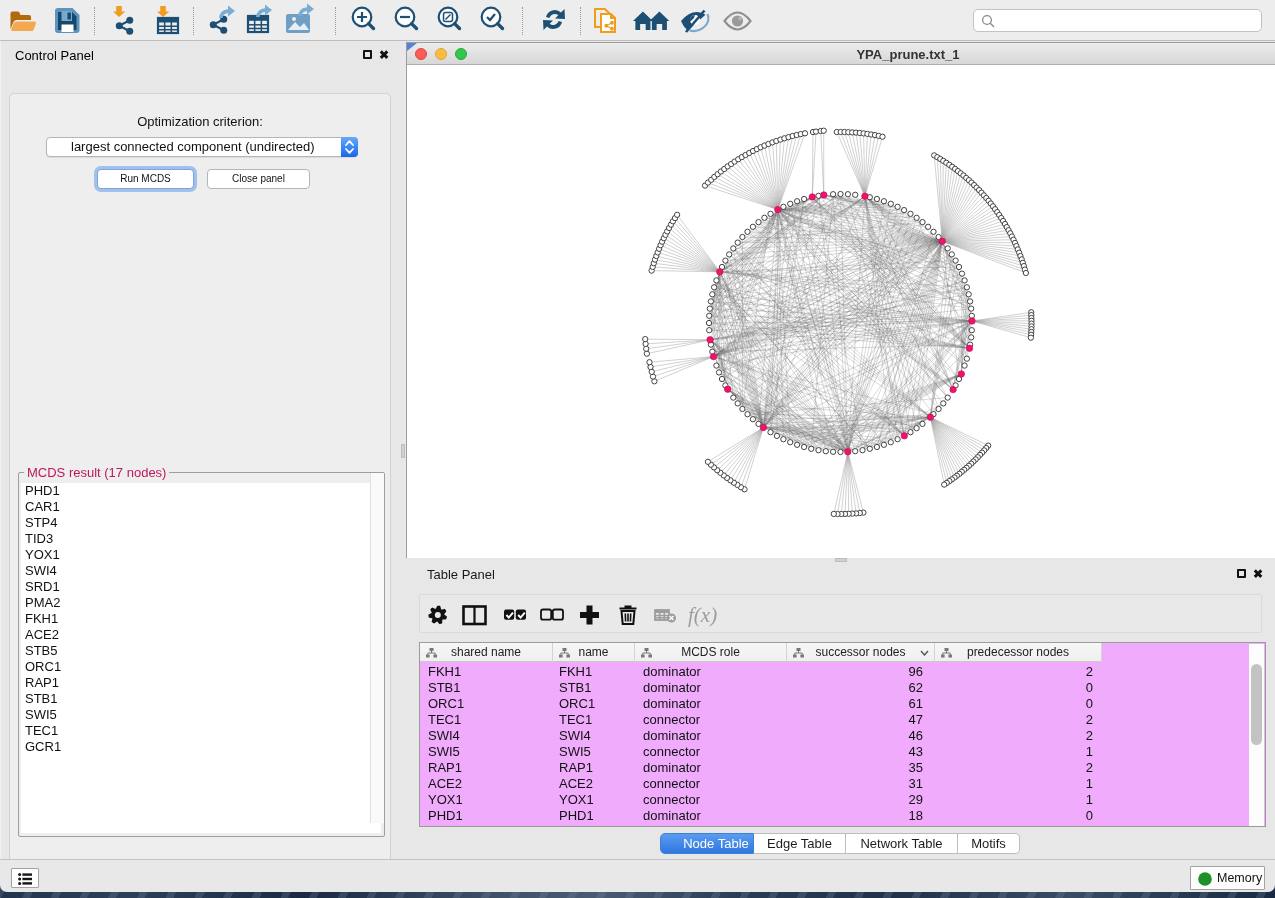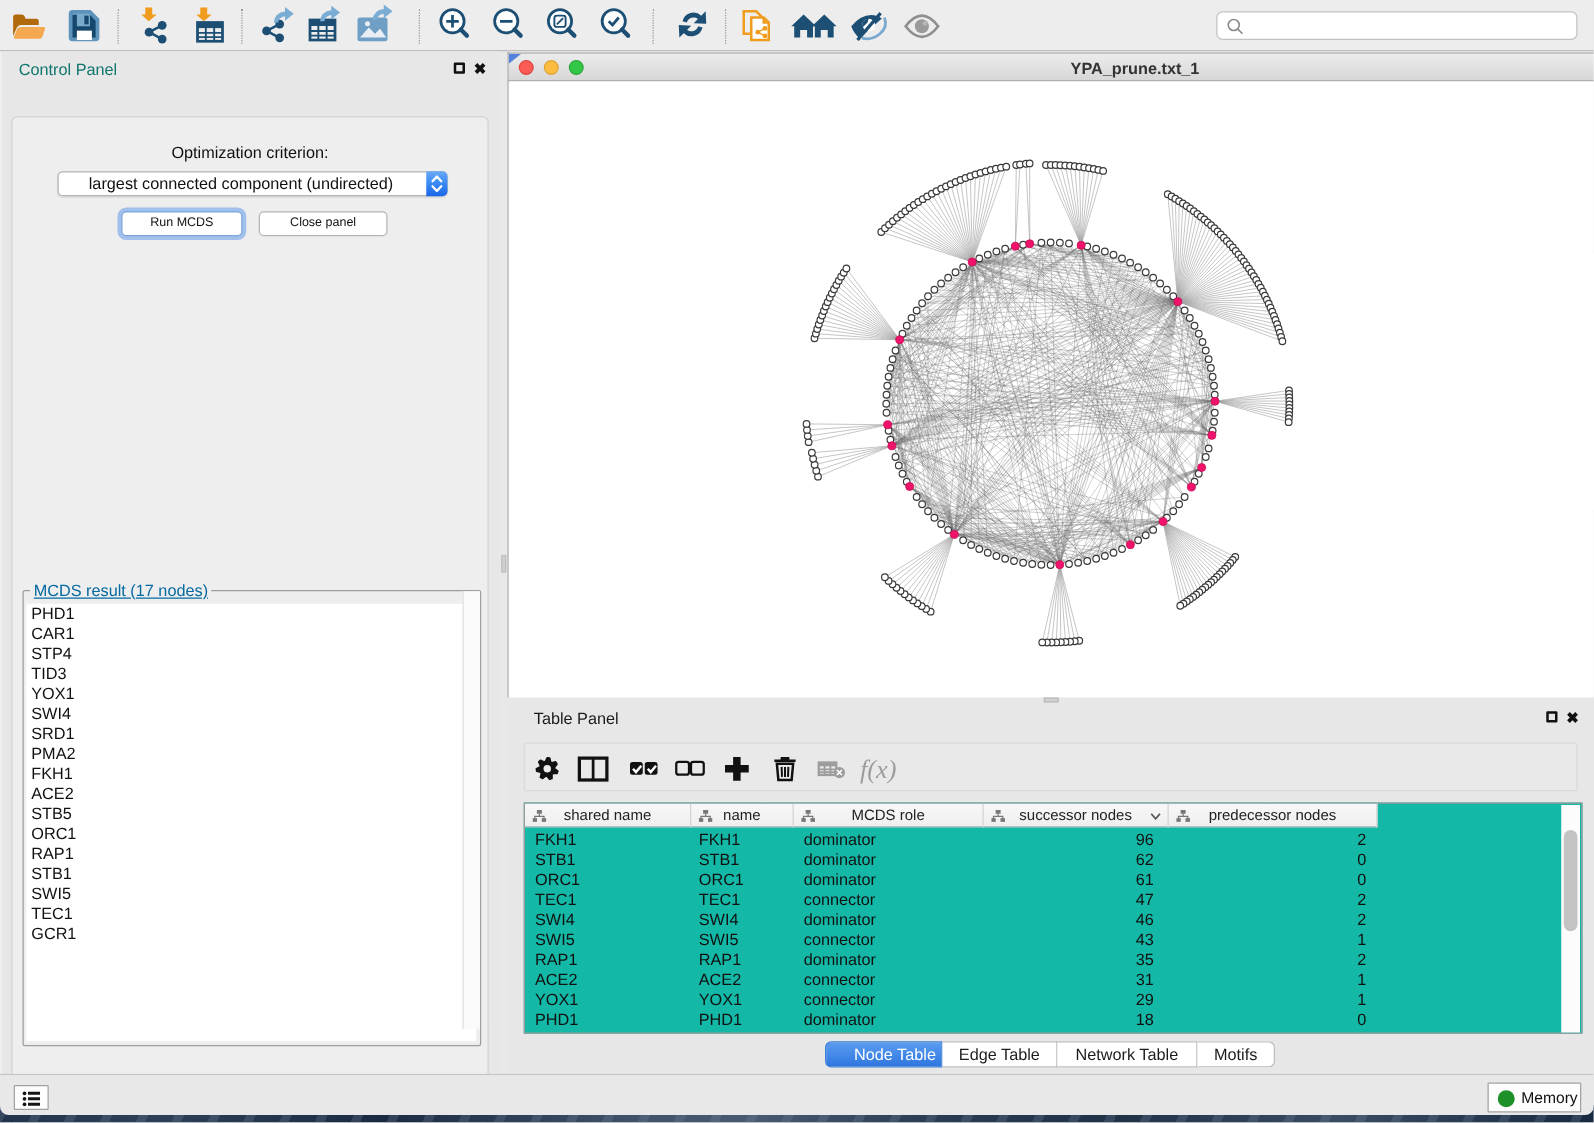--- a/index.html
+++ b/index.html
@@ -8,52 +8,52 @@
 .abs { position:absolute; }
 
 
 #toolbar { left:0; top:0; width:1275px; height:41px; background:#ededed; border-bottom:1px solid #bdbdbd; }
 .tsep { position:absolute; top:7px; height:28px; width:0; border-left:1px dotted #9a9a9a; }
 #searchbox { position:absolute; left:973px; top:9px; width:289px; height:23px; background:#ffffff; border:1px solid #c2c2c2; border-radius:5px; }
 #searchbox svg { position:absolute; left:7px; top:4px; }
 
 
 #leftpanel { left:2px; top:41px; width:398px; height:818px; background:#e7e7e7; }
-#cp-title { position:absolute; left:13px; top:7px; font-size:13px; color:#0f766e; }
+#cp-title { position:absolute; left:13px; top:7px; font-size:13px; color:#000000; }
 .float-sq { position:absolute; width:9px; height:9px; border:2px solid #111; border-radius:1px; background:transparent; }
 .float-x { position:absolute; font-size:12px; font-weight:bold; color:#111; }
 #cp-tabs { position:absolute; left:78px; top:31px; height:21px; display:flex; font-size:13px; }
 .cptab { border:1px solid #b7b7b7; border-left:none; background:#ffffff; color:#1c1c1c; display:flex; align-items:center; justify-content:center; }
 .cptab.first { border-left:1px solid #b7b7b7; border-radius:4px 0 0 4px; }
 .cptab.sel { background:linear-gradient(#559af8 0%, #2572e3 100%); }
 #cp-content { position:absolute; left:7px; top:52px; width:382px; height:875px; background:#eeeeee; border:1px solid #d2d2d2; border-radius:5px; }
 #opt-label { position:absolute; left:0; top:20px; width:100%; text-align:center; font-size:13px; color:#111; }
 #dropdown { position:absolute; left:36px; top:43px; width:312px; height:20px; background:#ffffff; border:1px solid #b5b5b5; border-radius:4px; box-shadow:0 1px 1px rgba(0,0,0,0.08); font-size:13px; color:#111; line-height:18px; padding-left:24px; }
 #dd-step { position:absolute; right:-1px; top:-1px; width:17px; height:20px; border-radius:0 4px 4px 0; background:linear-gradient(#6aa9f7 0%, #3d8df5 45%, #1a66e8 100%); }
 .btn { position:absolute; height:20px; background:#ffffff; border:1px solid #b5b5b5; border-radius:4px; font-size:10px; color:#111; text-align:center; line-height:18px; }
 #btn-run { left:87px; top:75px; width:97px; box-shadow:0 0 0 3px rgba(100,155,235,0.55); border-color:#7aa6dd; }
 #btn-close { left:197px; top:75px; width:103px; }
 #groupbox { position:absolute; left:8px; top:378px; width:367px; height:365px; border:1px solid #9e9e9e; border-radius:2px; }
-#gb-legend { position:absolute; left:5px; top:-8px; background:#eeeeee; padding:0 3px; font-size:13px; color:#0369a1;text-decoration:underline; }
+#gb-legend { position:absolute; left:5px; top:-8px; background:#eeeeee; padding:0 3px; font-size:13px; color:#be185d; }
 #listbox { position:absolute; left:2px; top:10px; width:360px; height:350px; background:#ffffff; }
 #listbox .li { height:16px; line-height:16px; font-size:13px; color:#111; padding-left:4px; }
 #list-scroll { position:absolute; right:0px; top:0px; width:14px; height:350px; background:#fafafa; border-left:1px solid #e0e0e0; }
 
 
 #netwin { left:406px; top:42px; width:869px; height:516px; background:#ffffff; border-left:1px solid #9d9d9d; border-top:1px solid #9d9d9d; }
 #net-titlebar { position:absolute; left:0; top:0; width:100%; height:22px; background:linear-gradient(#ececec, #d7d7d7); border-bottom:1px solid #b0b0b0; }
 .tl { position:absolute; top:5px; width:12px; height:12px; border-radius:50%; }
 #net-title { position:absolute; left:67px; top:4px; width:100%; text-align:center; font-size:13px; font-weight:bold; color:#333; }
 #netcanvas { position:absolute; left:0; top:23px; width:868px; height:492px; background:#ffffff; }
 
 
 #tablepanel { left:406px; top:558px; width:869px; height:301px; background:#e7e7e7; }
 #tp-title { position:absolute; left:21px; top:9px; font-size:13px; color:#1a1a1a; }
 #tp-toolbar { position:absolute; left:13px; top:36px; width:843px; height:39px; background:#e9e9e9; border:1px solid #dadada; border-radius:2px;text-align:center; }
-#tbl { position:absolute; left:13px; top:84px; width:847px; height:185px; background:#14b8a6; border:1px solid #9b9b9b; }
+#tbl { position:absolute; left:13px; top:84px; width:847px; height:185px; background:#f0abfc; border:1px solid #9b9b9b; }
 #tbl-head { position:absolute; left:0; top:0; width:682px; height:19px; background:linear-gradient(#f7f7f7,#efefef); border-bottom:1px solid #c9c9c9; font-size:12px; color:#222; }
 .th { position:absolute; top:0; height:19px; border-right:1px solid #d4d4d4; text-align:center; line-height:19px; }
 .tr { position:absolute; left:0; width:680px; height:16px; font-size:13px; color:#111; }
 .td { position:absolute; top:0; height:16px; line-height:16px; }
 #tbl-vscroll { position:absolute; right:1px; top:1px; width:15px; height:182px; background:#fcfcfc; }
 #tbl-vthumb { position:absolute; left:2px; top:20px; width:11px; height:81px; background:#c3c3c3; border-radius:6px; }
 #tp-tabs { position:absolute; left:254px; top:275px; height:21px; display:flex; font-size:13px; }
 .tptab { border:1px solid #bdbdbd; border-left:none; background:#ffffff; color:#1c1c1c; display:flex; align-items:center; justify-content:center; }
 .tptab.first { border-left:1px solid #bdbdbd; border-radius:5px 0 0 5px;padding-left:18px; }
 .tptab.last { border-radius:0 5px 5px 0; }

